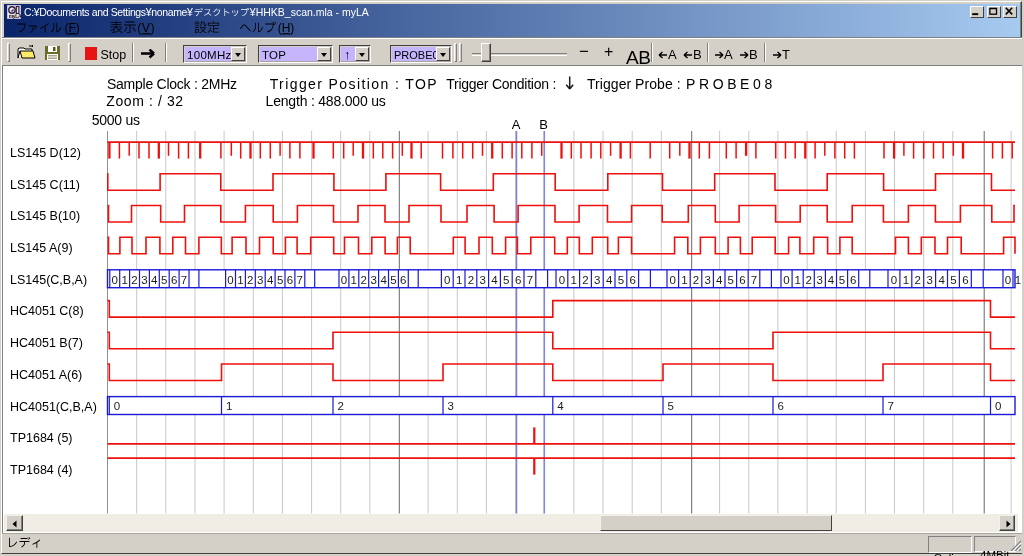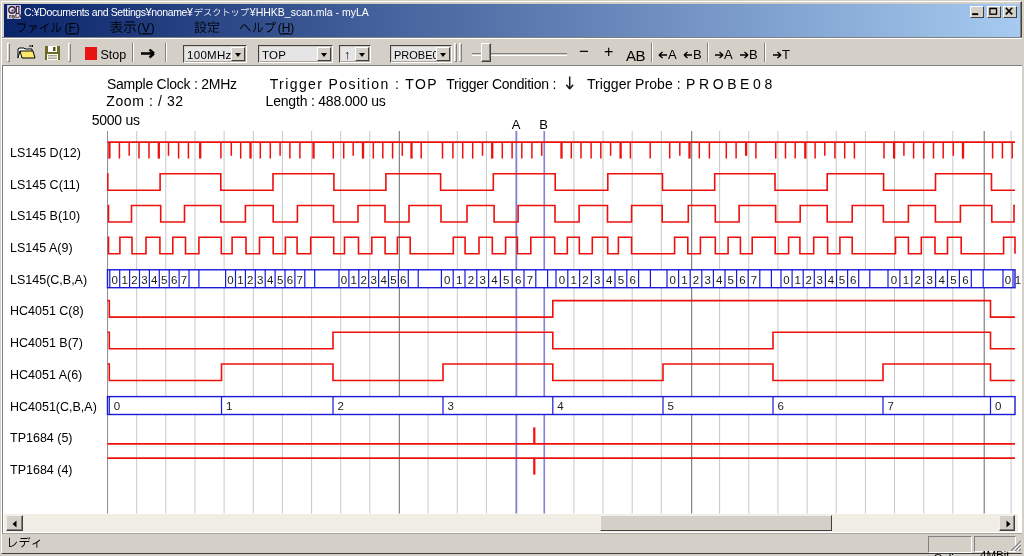--- a/index.html
+++ b/index.html
@@ -19,21 +19,21 @@
   overflow:hidden; }
 #toolbar { left:2px; top:37.5px; width:1020px; height:27.5px; background:#d4d0c8;
   border-top:1px solid #fff; }
 #toolbar::before { content:""; position:absolute; left:0; top:-2px; width:100%;
   height:1px; background:#808080; }
 .grip { position:absolute; top:4px; width:3px; height:19px;
   border-top:1px solid #fff; border-left:1px solid #fff;
   border-right:1px solid #808080; border-bottom:1px solid #808080; }
 .tsep { position:absolute; top:4px; width:2px; height:19px;
   border-left:1px solid #808080; border-right:1px solid #fff; }
-.combo { position:absolute; top:6.5px; height:17.5px; background:#e5e5e5;
+.combo { position:absolute; top:6.5px; height:17.5px; background:#c4b5fd;
   border:1px solid #808080;
   border-top-color:#404040; border-left-color:#404040;
   border-bottom-color:#fff; border-right-color:#fff;
   box-shadow:1px 1px 0 #d4d0c8 inset, -1px -1px 0 #a9a59d inset;
   font-size:11.5px; color:#000; }
 .combo .cv { position:absolute; left:3px; top:3.2px; letter-spacing:0.3px; white-space:nowrap; }
 .cbtn { position:absolute; right:1px; top:1px; bottom:1px; width:14.5px; background:#d4d0c8;
   border-top:1px solid #fff; border-left:1px solid #fff;
   border-right:1px solid #404040; border-bottom:1px solid #404040; }
 .cbtn::after { content:""; position:absolute; left:3.2px; top:5px;
@@ -161,21 +161,21 @@
   <div class="combo" style="left:388px;width:62px">
       <span class="cv" style="letter-spacing:0px;font-size:11px">PROBE00</span>
       <span class="cbtn"></span>
     </div>
   <div class="grip" style="left:452px"></div>
   <div class="grip" style="left:457px"></div>
   <div class="abs" style="left:470px;top:14px;width:95px;height:3px;border-top:1.2px solid #808080;border-bottom:1.2px solid #fff"></div>
   <div class="abs" style="left:479px;top:4.5px;width:10px;height:19px;background:#d4d0c8;border-top:1px solid #fff;border-left:1px solid #fff;border-right:1.2px solid #404040;border-bottom:1.2px solid #404040;box-shadow:inset -1px -1px 0 #808080"></div>
   <div class="tlabel" style="left:577px;top:3px;font-size:17px">−</div>
   <div class="tlabel" style="left:602px;top:4px;font-size:16px">+</div>
-  <div class="tlabel" style="left:624px;top:8px;font-size:15px;letter-spacing:-0.5px">AB</div>
+  <div class="tlabel" style="left:624px;top:8px;font-size:19px;letter-spacing:-0.5px">AB</div>
   <div class="tsep" style="left:649px"></div>
   <svg class="abs" style="left:656px;top:12px" width="10" height="8">
       <path d="M9,4 L1,4 M1,4 L4.5,1 M1,4 L4.5,7" stroke="#000" stroke-width="1.4" fill="none"></path>
     </svg>
   <div class="tlabel" style="left:666px;top:8px;font-size:13px">A</div>
   <svg class="abs" style="left:681px;top:12px" width="10" height="8">
       <path d="M9,4 L1,4 M1,4 L4.5,1 M1,4 L4.5,7" stroke="#000" stroke-width="1.4" fill="none"></path>
     </svg>
   <div class="tlabel" style="left:691px;top:8px;font-size:13px">B</div>
   <div class="tsep" style="left:705px"></div>

